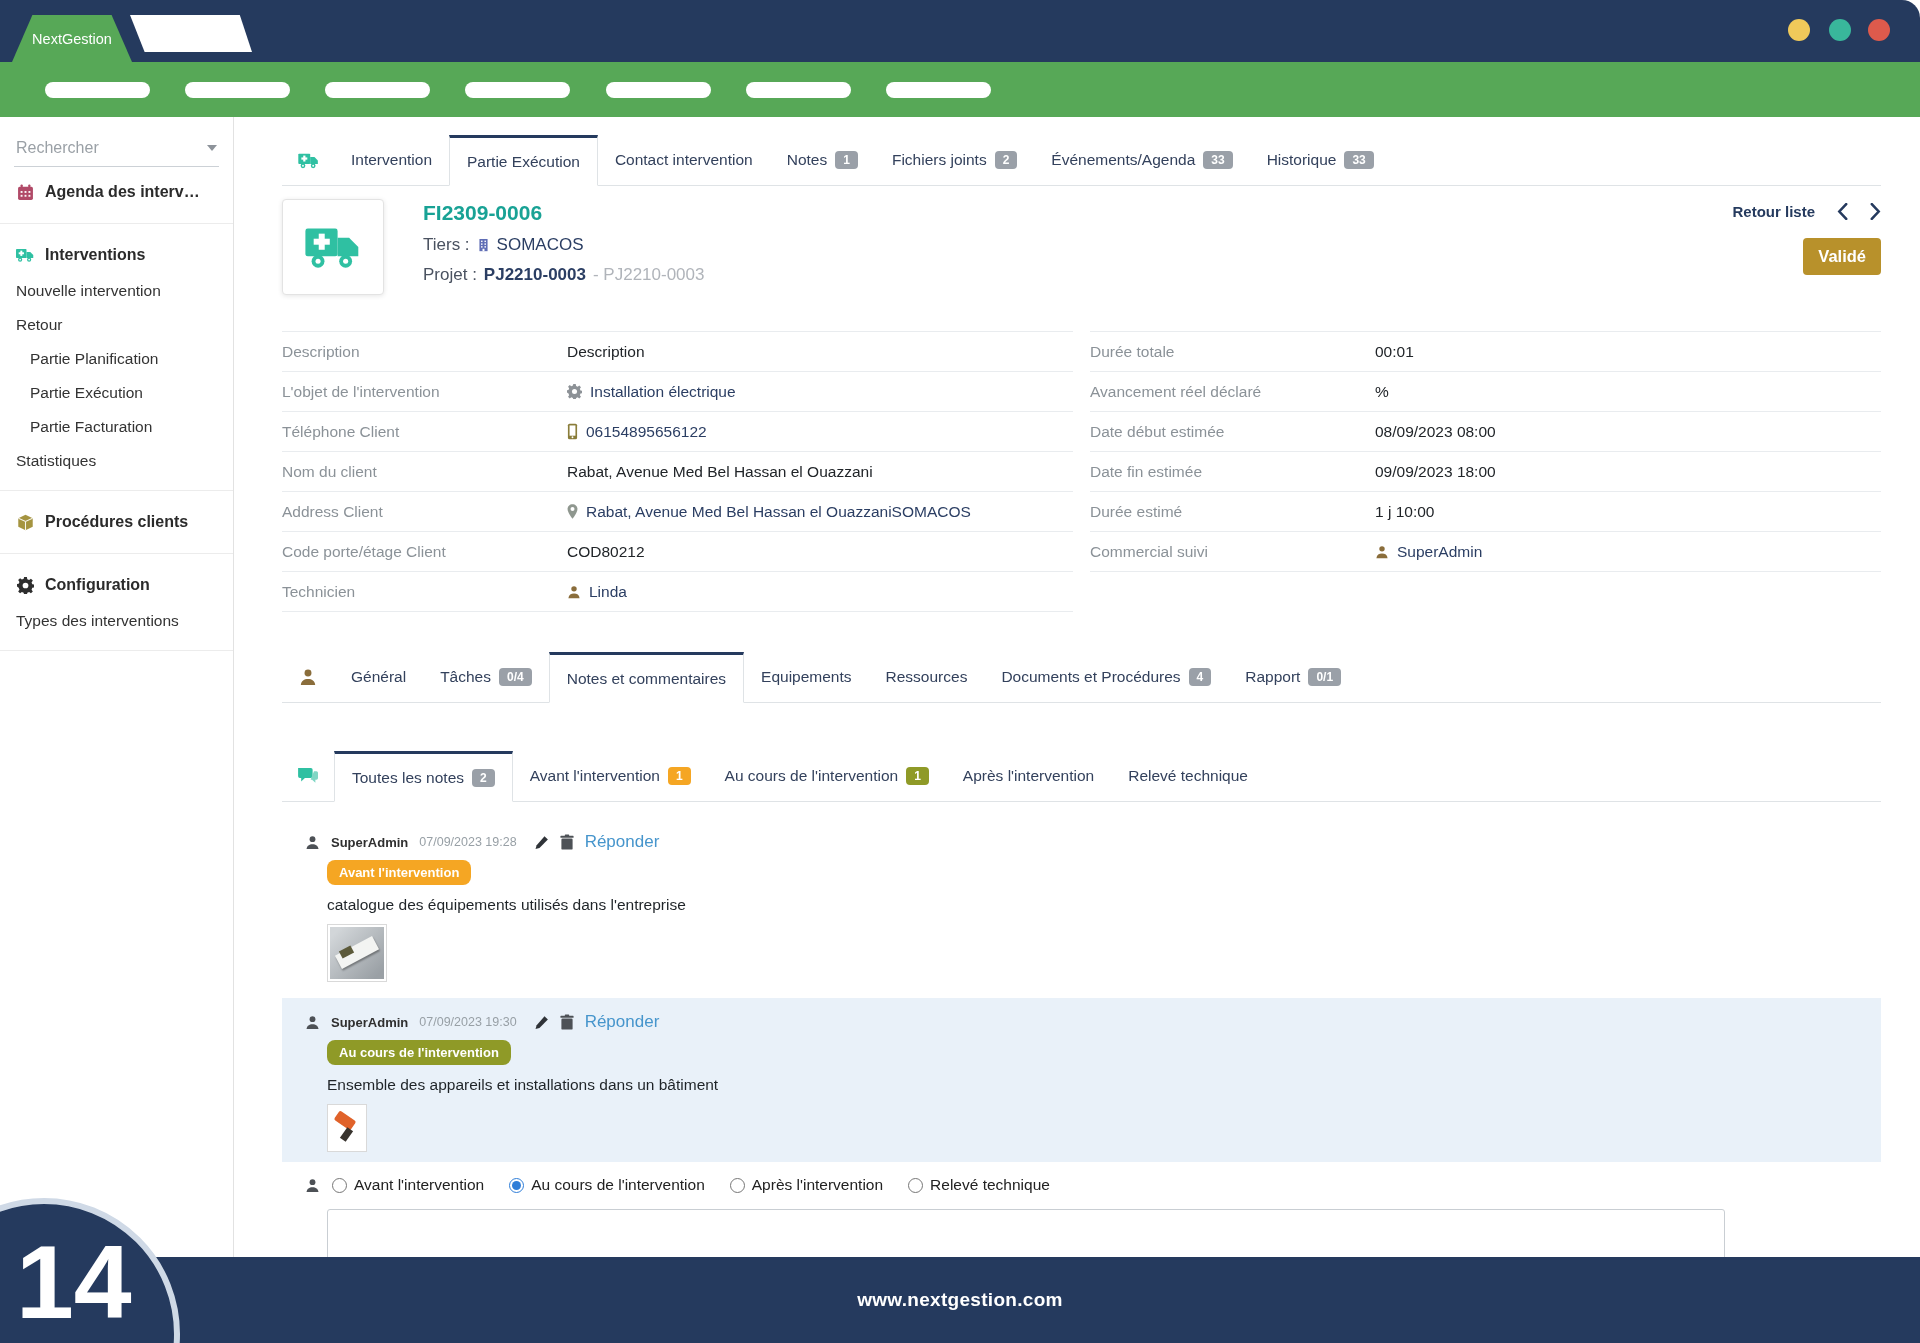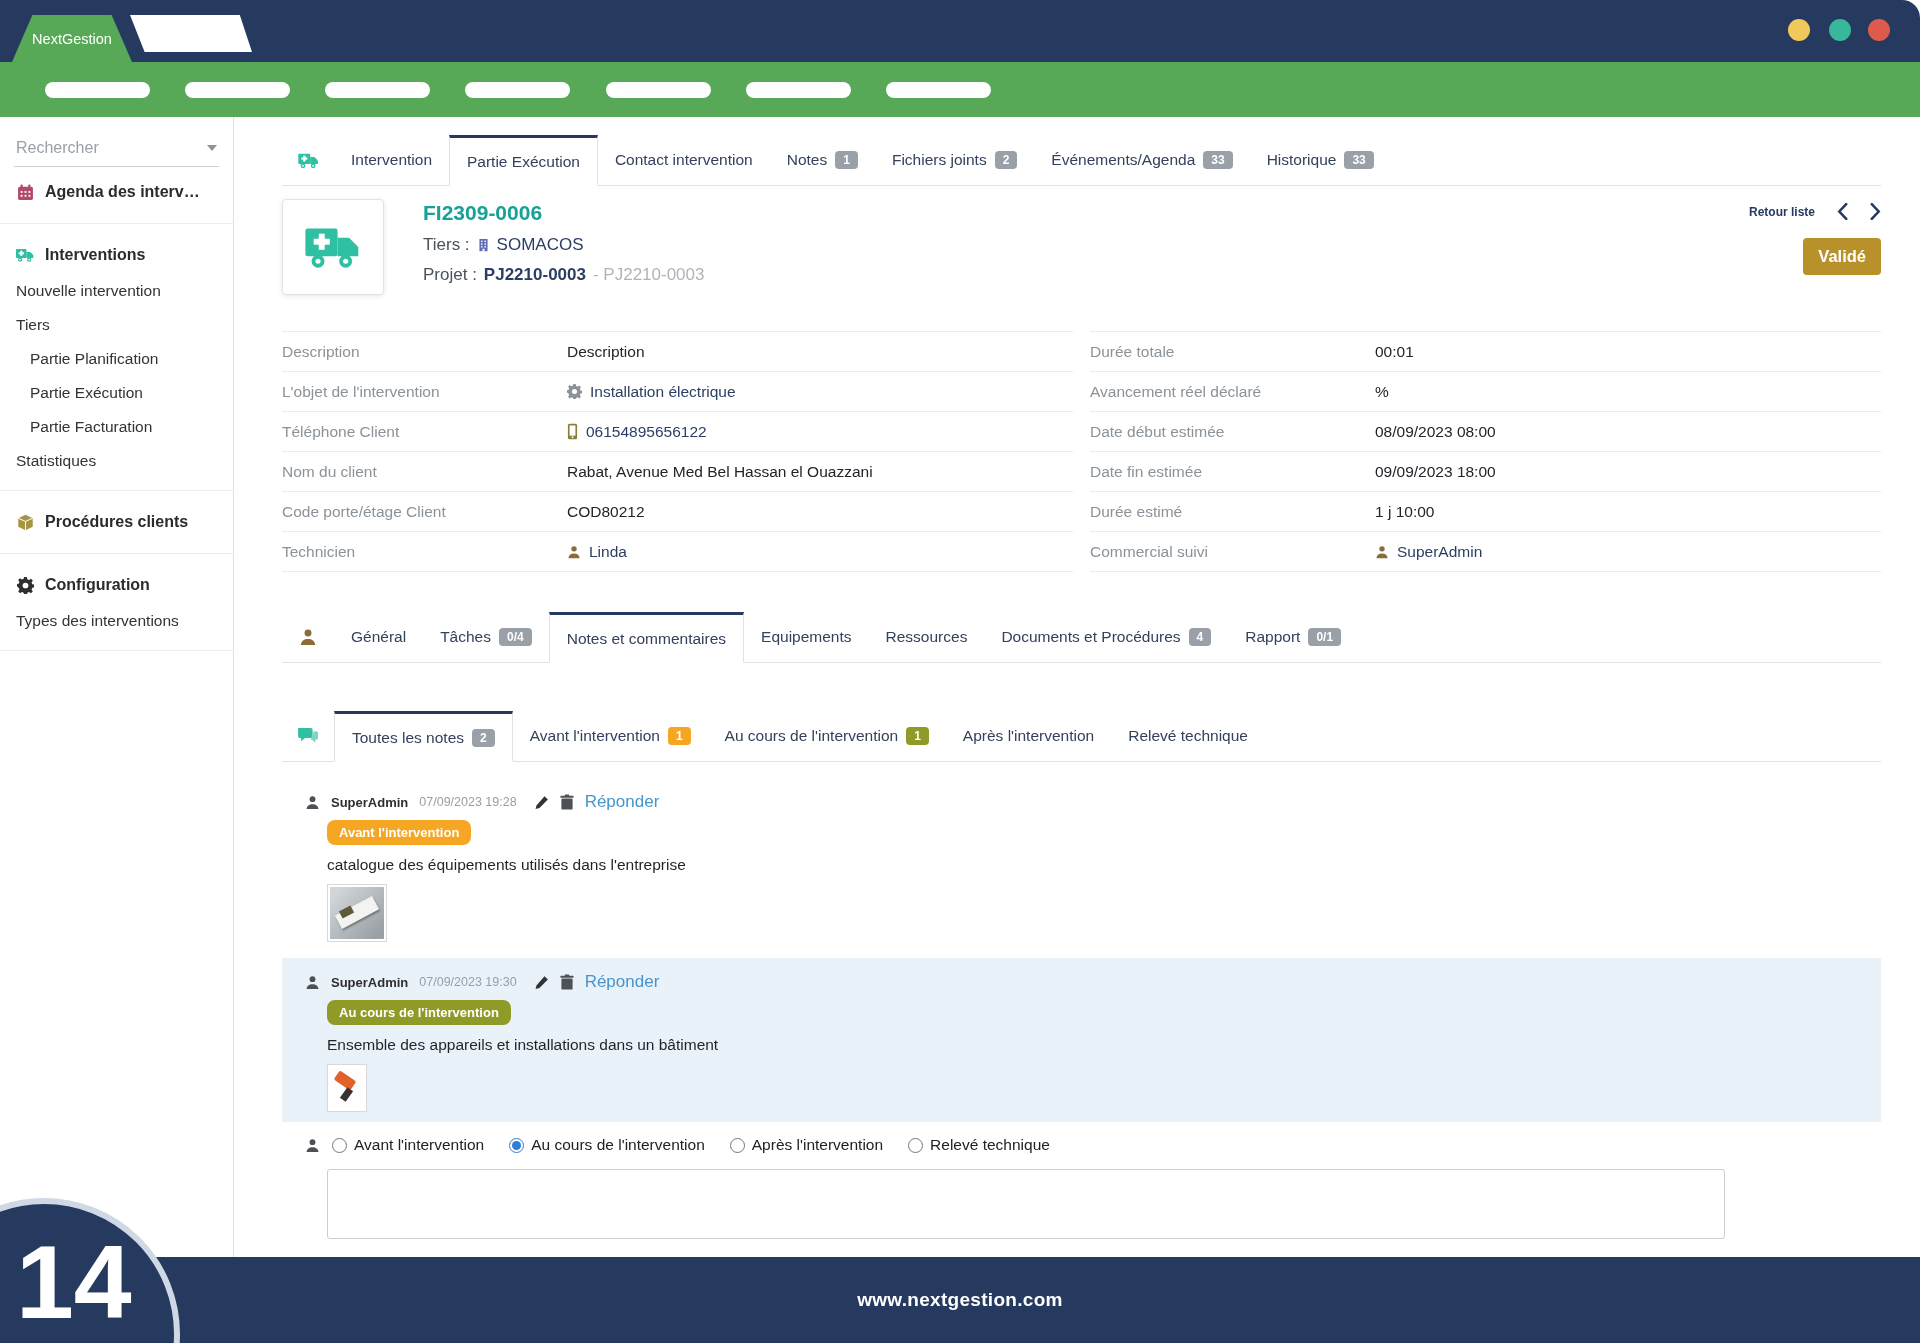--- a/index.html
+++ b/index.html
@@ -40,21 +40,21 @@
   .tabs1{margin-top:18px;} .tabs2{margin-top:40px;} .tabs3{margin-top:48px;}
   
   .rec{display:flex;margin-top:13px;}
   .rec-card{width:100px;height:94px;border:1px solid #e3e3e3;border-radius:4px;box-shadow:0 1px 5px rgba(0,0,0,.10);
             display:flex;align-items:center;justify-content:center;background:#fff;}
   .rec-info{margin-left:39px;padding-top:2px;}
   .rec-ref{color:#18a295;font-size:21px;font-weight:bold;}
   .rec-line{margin-top:10px;font-size:17px;color:#4a5260;display:flex;align-items:center;gap:7px;}
   .navy{color:#2b3e63;} .bold{font-weight:bold;} .muted{color:#b0b4ba;}
   .rec-right{margin-left:auto;text-align:right;padding-top:4px;}
-  .retour{display:flex;align-items:center;gap:22px;justify-content:flex-end;color:#253a5e;font-weight:bold;font-size:12px;}
+  .retour{display:flex;align-items:center;gap:22px;justify-content:flex-end;color:#253a5e;font-weight:bold;font-size:15px;}
   .chev{display:flex;align-items:center;color:#253a5e;cursor:pointer;}
   .btn-valide{margin-top:18px;background:#b8912b;color:#fff;font-weight:bold;font-size:16.5px;
               padding:9px 15px;border:none;border-radius:4px;cursor:pointer;}
   
   .details{display:flex;gap:17px;margin-top:36px;}
   .dtable{flex:1;}
   .drow{display:flex;align-items:center;min-height:37px;border-bottom:1px solid #e9ecef;font-size:15.5px;padding:1px 0;}
   .drow:first-child{border-top:1px solid #e9ecef;}
   .dlabel{flex:0 0 285px;color:#8b9298;}
   .dval{color:#212529;display:flex;align-items:center;gap:8px;}
@@ -154,21 +154,21 @@
                 <rect x="5.8" y="4.2" width="2.6" height="7"></rect>
                 <rect x="3.6" y="6.4" width="7" height="2.6"></rect>
                 <circle cx="5.5" cy="16.2" r="1.1"></circle>
                 <circle cx="17.5" cy="16.2" r="1.1"></circle>
               </g>
             </svg>
         </span>
         <span class="lbl">Interventions</span>
       </div>
       <div class="slink">Nouvelle intervention</div>
-      <div class="slink">Tiers</div>
+      <div class="slink">Retour</div>
       <div class="slink ssub">Partie Planification</div>
       <div class="slink ssub">Partie Exécution</div>
       <div class="slink ssub">Partie Facturation</div>
       <div class="slink">Statistiques</div>
     </div>
     <div class="sdiv"></div>
     <div class="sgroup">
       <div class="sitem section">
         <span class="sic">
           <svg width="17" height="17" viewBox="0 0 16 16" fill="#a59440">
@@ -326,20 +326,32 @@
                   <circle cx="6" cy="15.3" r="1" fill="#fff"></circle>
                 </svg>
               </span>
             <span>06154895656122</span>
           </div>
         </div>
         <div class="drow">
             <div class="dlabel">Nom du client</div>
             <div class="dval">Rabat, Avenue Med Bel Hassan el Ouazzani</div>
           </div>
+        <div class="drow">
+          <div class="dlabel">Address Client</div>
+          <div class="dval link">
+            <span>
+                <svg width="11" height="15" viewBox="0 0 12 16" fill="#8f978f">
+                  <path d="M6 0C2.9 0 .6 2.3.6 5.2.6 9 6 16 6 16s5.4-7 5.4-10.8C11.4 2.3 9.1 0 6 0z"></path>
+                  <circle cx="6" cy="5.2" r="2.2" fill="#fff"></circle>
+                </svg>
+              </span>
+            <span>Rabat, Avenue Med Bel Hassan el OuazzaniSOMACOS</span>
+          </div>
+        </div>
         <div class="drow">
             <div class="dlabel">Code porte/étage Client</div>
             <div class="dval">COD80212</div>
           </div>
         <div class="drow">
           <div class="dlabel">Technicien</div>
           <div class="dval link">
             <span>
                 <svg width="14" height="14" viewBox="0 0 16 16" fill="#8a6d3b">
                   <circle cx="8" cy="4.4" r="3.1"></circle>

